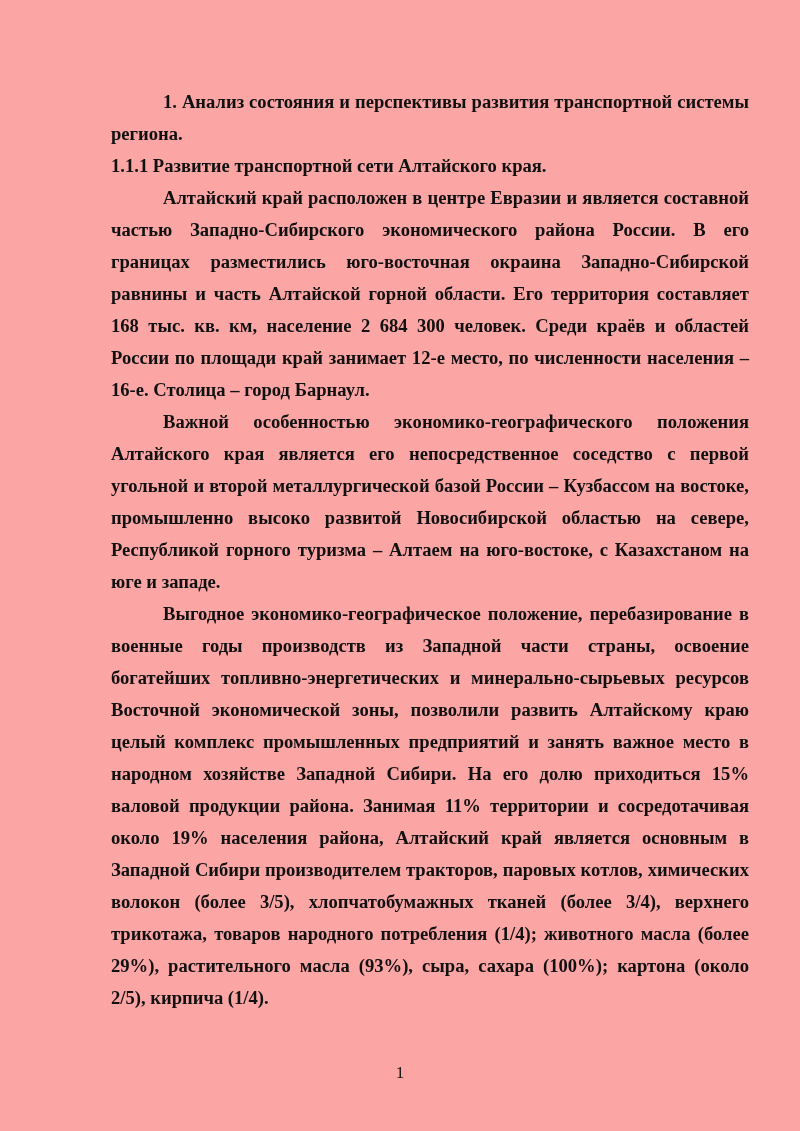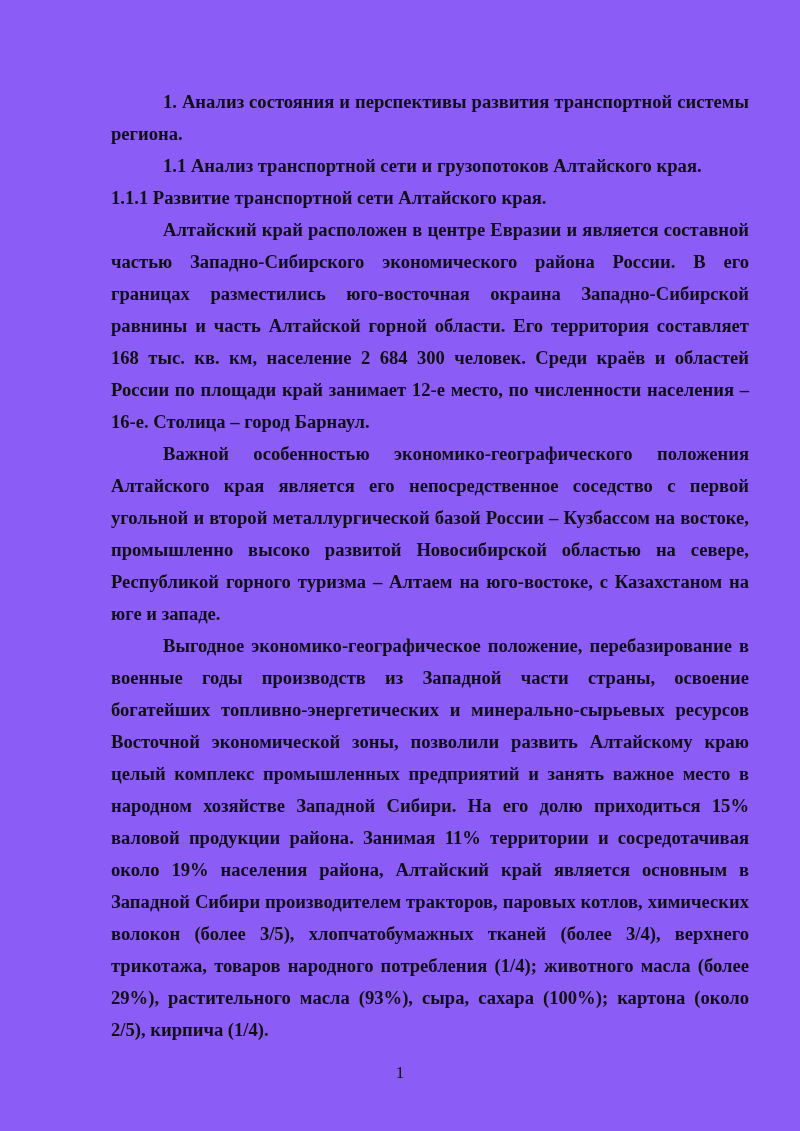--- a/index.html
+++ b/index.html
@@ -5,21 +5,21 @@
 <style>
   html, body {
     margin: 0;
     padding: 0;
     background: #ffffff;
   }
   .page {
     position: relative;
     width: 800px;
     height: 1131px;
-    background: #8b5cf6;
+    background: #fca5a5;
     margin: 0 auto;
     overflow: hidden;
     font-family: "Liberation Serif", "DejaVu Serif", serif;
     color: #111111;
     box-sizing: border-box;
   }
   .content {
     position: absolute;
     left: 111px;
     top: 86px;
@@ -69,21 +69,20 @@
 </style>
 </head>
 <body>
 
 <div class="page">
 
   <div class="content">
 
     <p class="heading heading-1">1. Анализ состояния и перспективы развития транспортной системы региона.</p>
 
-    <p class="heading heading-2">1.1 Анализ транспортной сети и грузопотоков Алтайского края.</p>
 
     <p class="heading heading-3">1.1.1 Развитие транспортной сети Алтайского края.</p>
 
     <p class="para">Алтайский край расположен в центре Евразии и является составной частью Западно-Сибирского экономического района России. В его границах разместились юго-восточная окраина Западно-Сибирской равнины и часть Алтайской горной области. Его территория составляет 168 тыс. кв. км, население 2 684 300 человек. Среди краёв и областей России по площади край занимает 12-е место, по численности населения – 16-е. Столица – город Барнаул.</p>
 
     <p class="para">Важной особенностью экономико-географического положения Алтайского края является его непосредственное соседство с первой угольной и второй металлургической базой России – Кузбассом на востоке, промышленно высоко развитой Новосибирской областью на севере, Республикой горного туризма – Алтаем на юго-востоке, с Казахстаном на юге и западе.</p>
 
     <p class="para">Выгодное экономико-географическое положение, перебазирование в военные годы производств из Западной части страны, освоение богатейших топливно-энергетических и минерально-сырьевых ресурсов Восточной экономической зоны, позволили развить Алтайскому краю целый комплекс промышленных предприятий и занять важное место в народном хозяйстве Западной Сибири. На его долю приходиться 15% валовой продукции района. Занимая 11% территории и сосредотачивая около 19% населения района, Алтайский край является основным в Западной Сибири производителем тракторов, паровых котлов, химических волокон (более 3/5), хлопчатобумажных тканей (более 3/4), верхнего трикотажа, товаров народного потребления (1/4);  животного масла  (более 29%), растительного масла (93%), сыра, сахара (100%); картона (около 2/5), кирпича (1/4).</p>
 
   </div>

